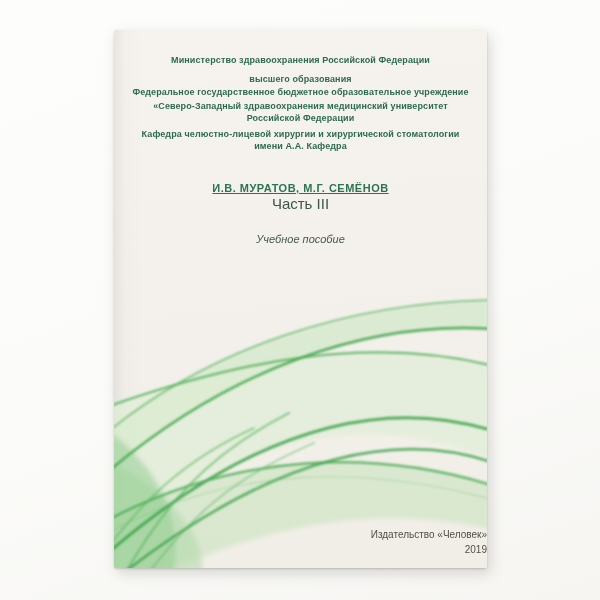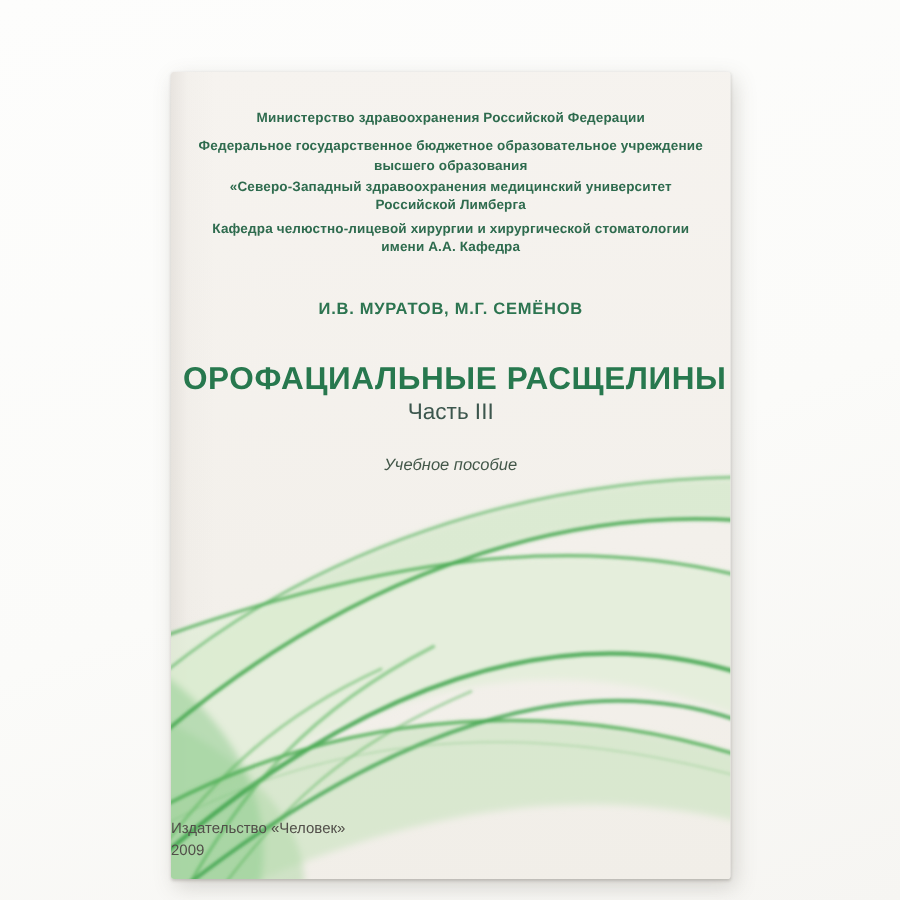--- a/index.html
+++ b/index.html
@@ -12,21 +12,21 @@
     background: linear-gradient(160deg, #fdfdfc 0%, #fbfbf9 55%, #f6f5f2 100%);
   }
   .scene {
     position: relative;
     width: 600px;
     height: 600px;
   }
   .book {
     position: absolute;
     left: 114px;
-    top: 48px;
+    top: 30px;
     width: 373px;
     height: 538px;
     background:
       linear-gradient(90deg, rgba(110,100,90,0.10) 0%, rgba(110,100,90,0.02) 3%, rgba(255,255,255,0) 8%),
       linear-gradient(175deg, #f6f3ef 0%, #f3f0eb 60%, #f1eee8 100%);
     box-shadow:
       3px 5px 14px rgba(90, 85, 75, 0.22),
       0 1px 2px rgba(90, 85, 75, 0.25);
     border-radius: 2px;
     overflow: hidden;
@@ -48,20 +48,21 @@
   .inst-g1 { margin-bottom: 6px; }
   .inst-g2 { margin-bottom: 0; }
   .inst-g3 { margin-bottom: 4px; margin-top: 0; line-height: 12px; padding-top: 1px;}
   .inst-g4 { line-height: 12px; }
   .authors {
     margin-top: 30px;
     font-size: 11px;
     font-weight: bold;
     letter-spacing: 0.5px;
     color: #2c7450;
+    text-decoration: underline;
   }
   .title {
     margin-top: 29px;
     font-size: 21px;
     font-weight: bold;
     letter-spacing: 0.4px;
     color: #27784e;
     white-space: nowrap;
   }
   .subtitle {
@@ -82,24 +83,25 @@
     width: 100%;
     height: 100%;
     z-index: 1;
   }
   .imprint {
     position: absolute;
     z-index: 2;
     left: 0;
     right: 0;
     bottom: 11px;
-    text-align: left;
+    text-align: right;
     font-size: 10px;
     line-height: 14.5px;
     color: #514e49;
+    padding-left: 40px;
   }
 </style>
 </head>
 <body>
 
 <div class="scene">
   <div class="book">
 
     <svg class="waves" viewBox="0 0 373 538" preserveAspectRatio="none" xmlns="http://www.w3.org/2000/svg">
       <defs>
@@ -130,41 +132,40 @@
         <path d="M 22 560 C 75 486, 118 448, 200 413" stroke="#55b45a" stroke-width="1.8" stroke-opacity="0.5"></path>
         <path d="M -8 520 C 30 470, 70 430, 140 398" stroke="#55b45a" stroke-width="2" stroke-opacity="0.55"></path>
         <path d="M -10 505 C 125 430, 262 438, 380 470" stroke="#6cbd6e" stroke-width="1.2" stroke-opacity="0.35"></path>
       </g>
     </svg>
 
     <div class="cover-text">
       <div class="inst">
         <div class="inst-g1">Министерство здравоохранения Российской Федерации</div>
         <div class="inst-g2">
+          <div>высшего образования</div>
           <div>Федеральное государственное бюджетное образовательное учреждение</div>
-          <div>высшего образования</div>
         </div>
         <div class="inst-g3">
           <div>«Северо-Западный здравоохранения медицинский университет</div>
-          <div>Российской Лимберга</div>
+          <div>Российской Федерации</div>
         </div>
         <div class="inst-g4">
           <div>Кафедра челюстно-лицевой хирургии и хирургической стоматологии</div>
           <div>имени А.А. Кафедра</div>
         </div>
       </div>
 
       <div class="authors">И.В. МУРАТОВ, М.Г. СЕМЁНОВ</div>
 
-      <div class="title">ОРОФАЦИАЛЬНЫЕ РАСЩЕЛИНЫ</div>
 
       <div class="subtitle">Часть III</div>
 
       <div class="edition">Учебное пособие</div>
     </div>
 
     <div class="imprint">
       <div>Издательство «Человек»</div>
-      <div>2009</div>
+      <div>2019</div>
     </div>
 
   </div>
 </div>
 
 </body></html>

